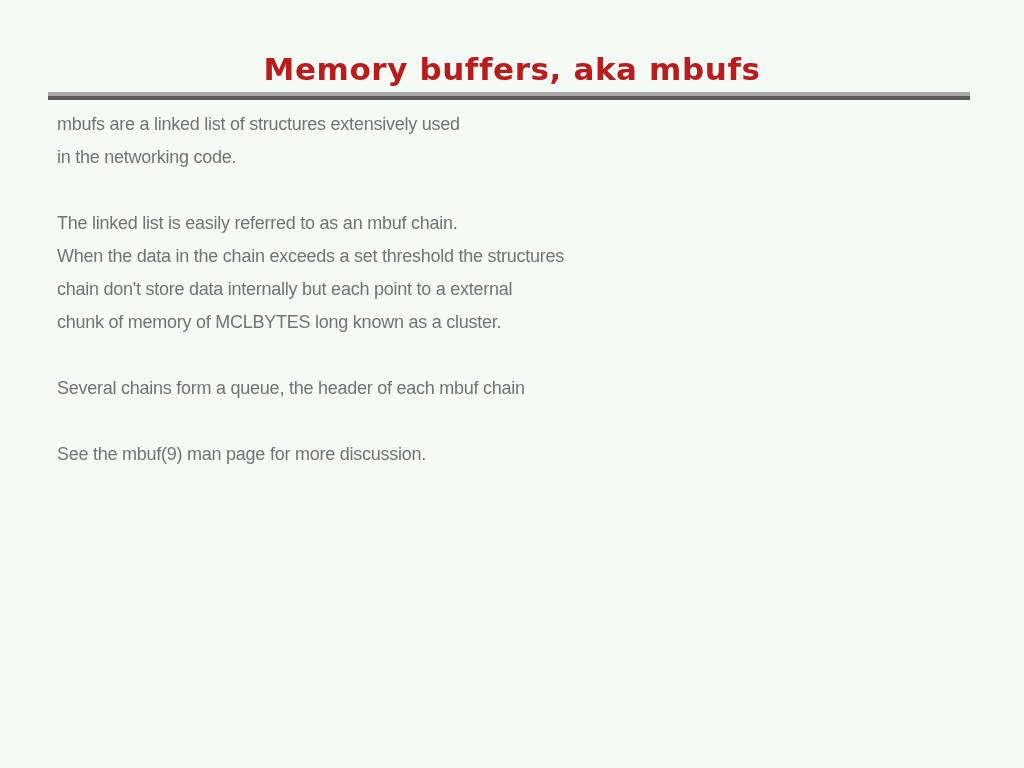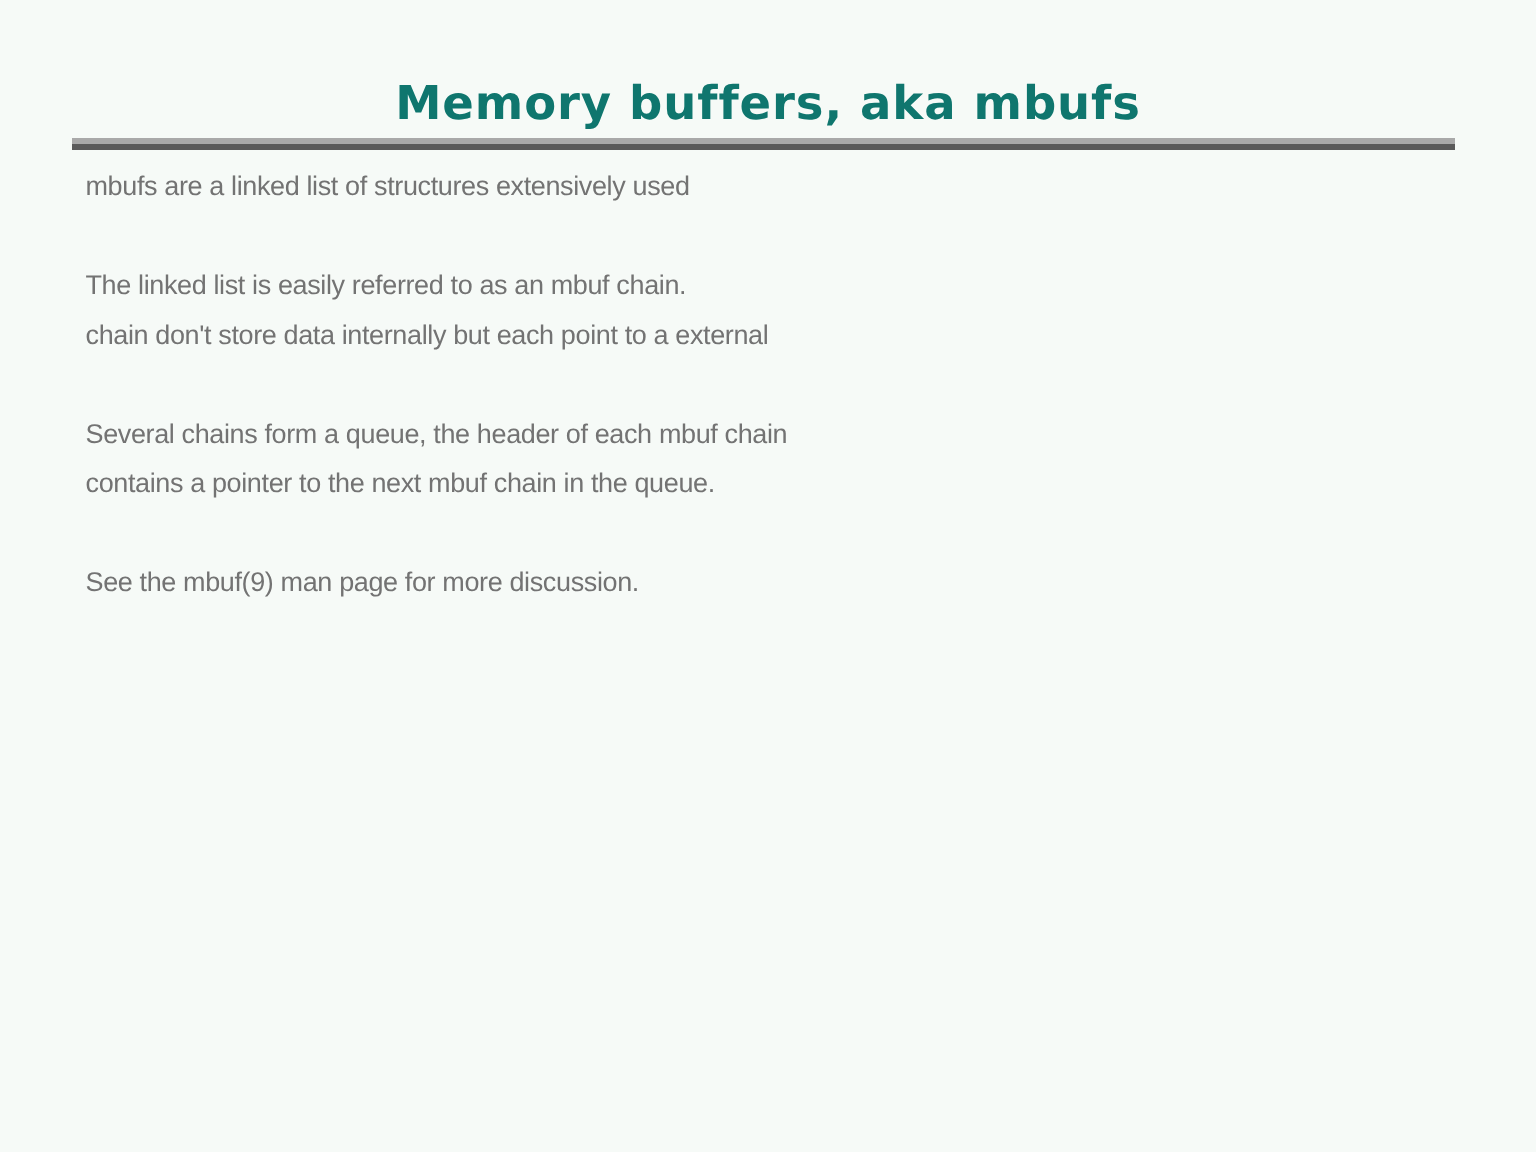--- a/index.html
+++ b/index.html
@@ -21,21 +21,21 @@
   }
   .slide-title {
     position: absolute;
     top: 50px;
     left: 0;
     width: 1024px;
     text-align: center;
     font-family: "DejaVu Sans", sans-serif;
     font-size: 31px;
     font-weight: bold;
-    color: #0f766e;
+    color: #b91c1c;
     letter-spacing: 0.6px;
     line-height: 38px;
     white-space: nowrap;
   }
   .title-rule {
     position: absolute;
     left: 48px;
     top: 92px;
     width: 922px;
     height: 8px;
@@ -80,30 +80,32 @@
 
   <div class="title-rule">
     <div class="rule-top"></div>
     <div class="rule-bottom"></div>
   </div>
 
   <div class="body-block">
 
     <div class="para">
       <div class="line">mbufs are a linked list of structures extensively used</div>
+      <div class="line">in the networking code.</div>
     </div>
 
     <div class="para">
       <div class="line">The linked list is easily referred to as an mbuf chain.</div>
+      <div class="line">When the data in the chain exceeds a set threshold the structures</div>
       <div class="line">chain don't store data internally but each point to a external</div>
+      <div class="line">chunk of memory of MCLBYTES long known as a cluster.</div>
     </div>
 
     <div class="para">
       <div class="line">Several chains form a queue, the header of each mbuf chain</div>
-      <div class="line">contains a pointer to the next mbuf chain in the queue.</div>
     </div>
 
     <div class="para">
     </div>
 
     <div class="para">
       <div class="line">See the mbuf(9) man page for more discussion.</div>
     </div>
 
   </div>

